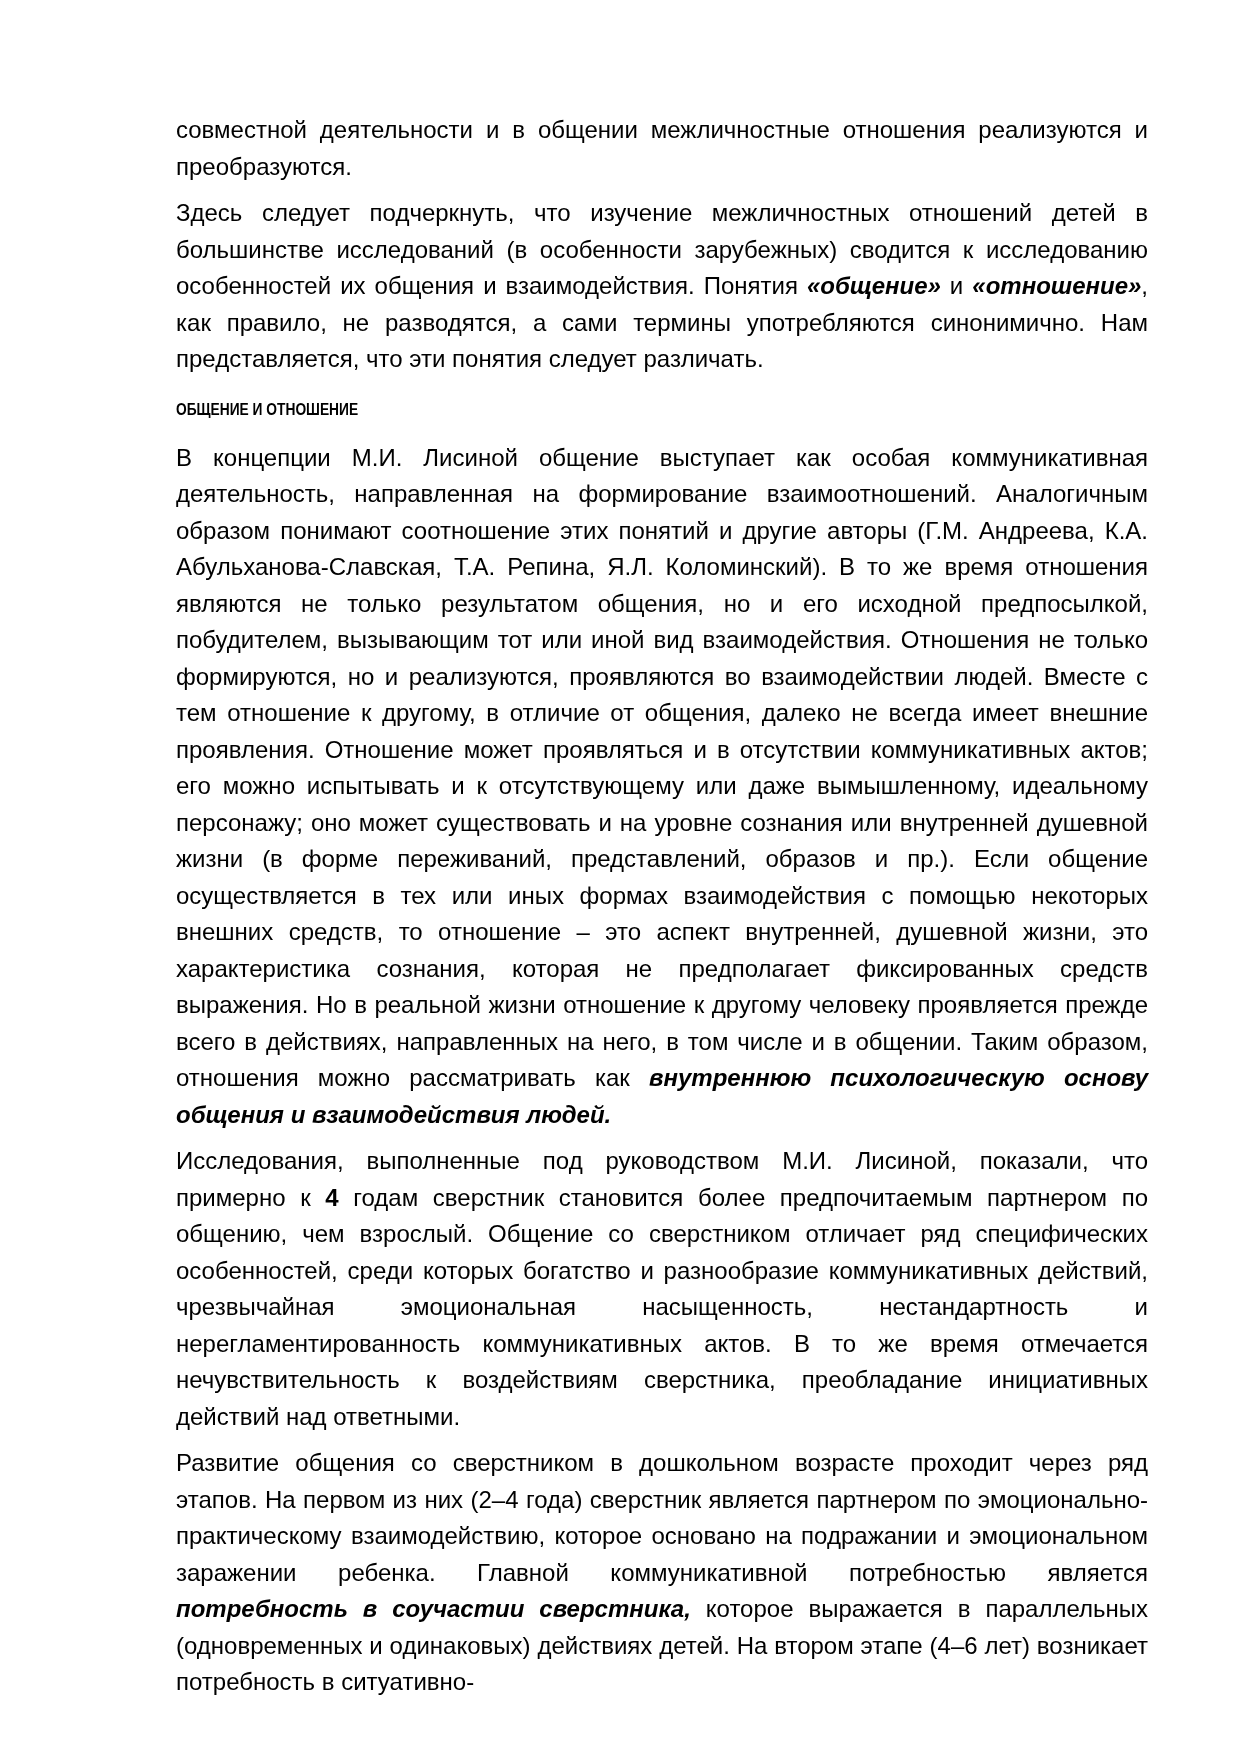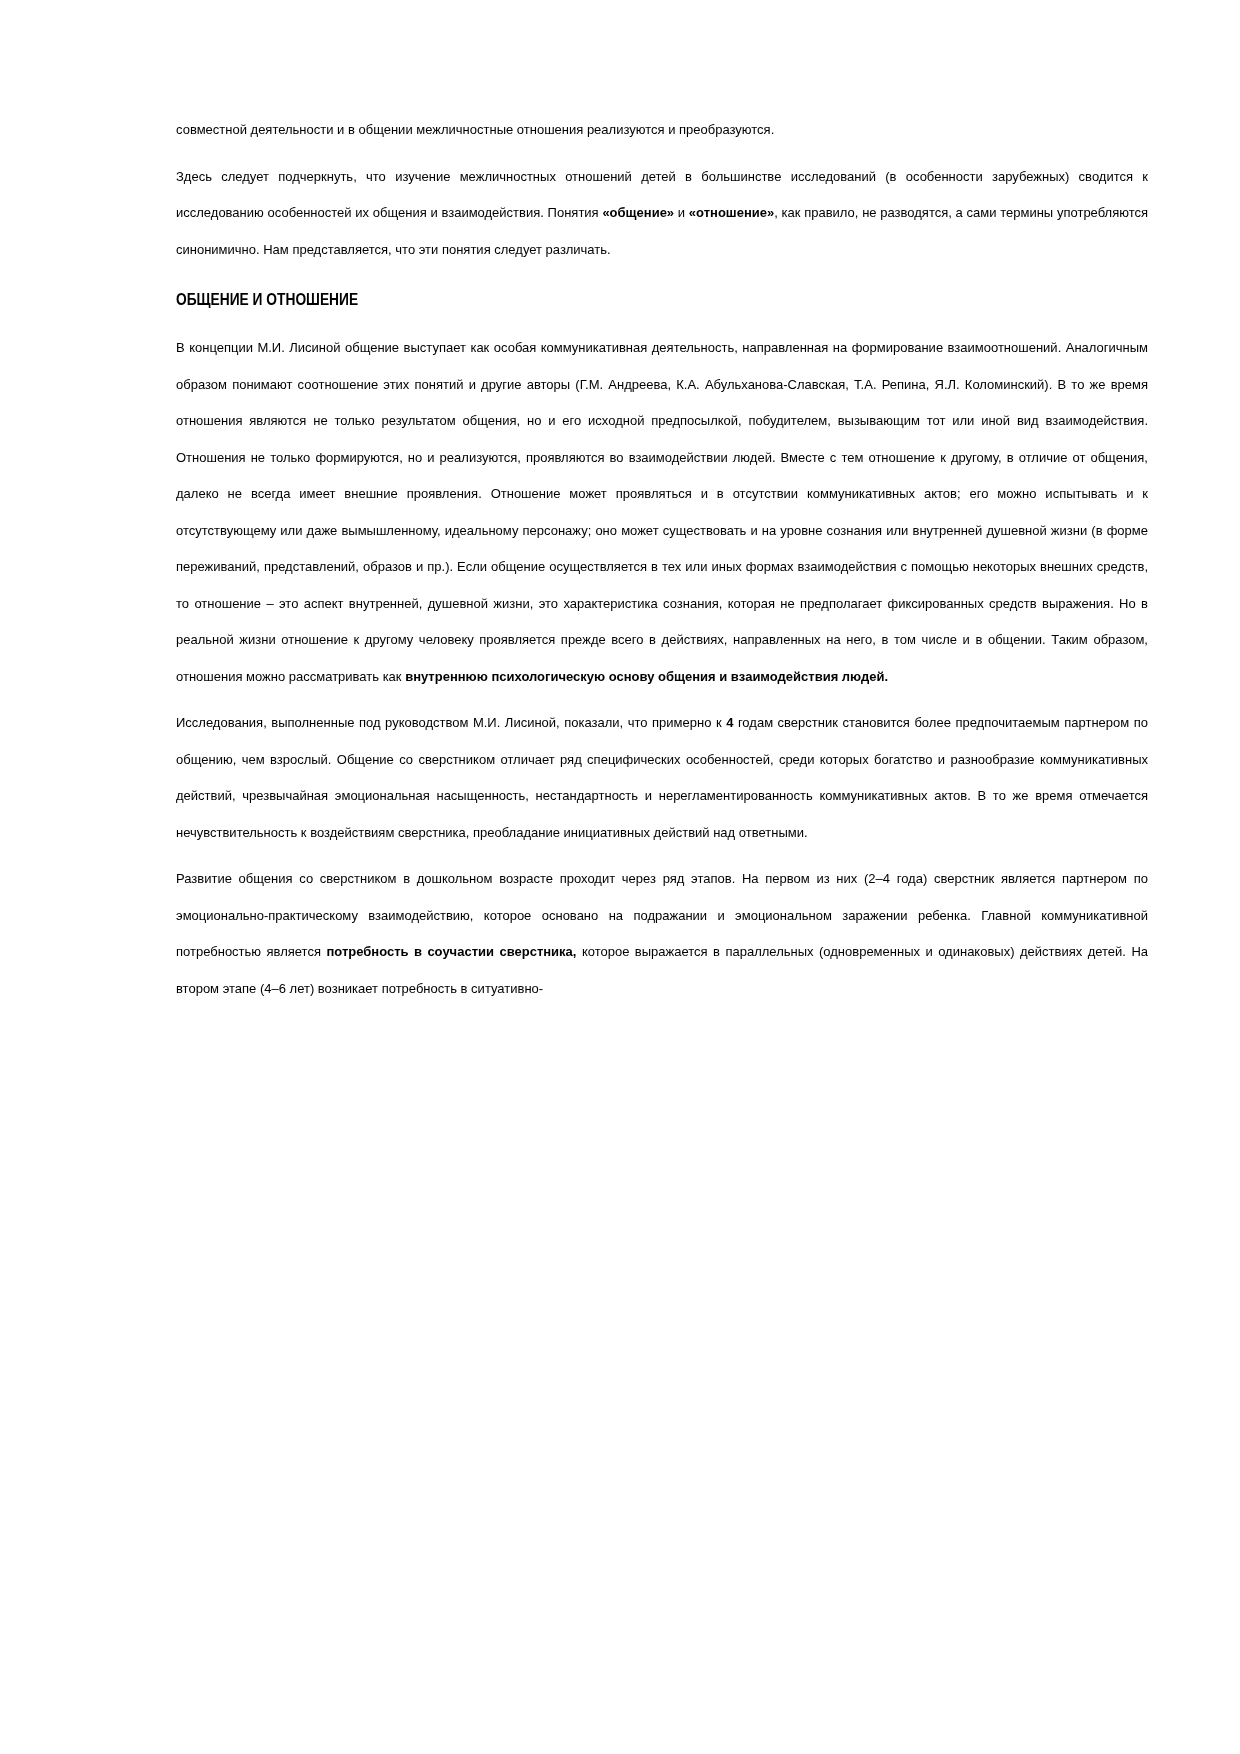--- a/index.html
+++ b/index.html
@@ -16,37 +16,38 @@
     color: #000000;
   }
   .page {
     position: absolute;
     left: 176px;
     top: 112px;
     width: 972px;
   }
   .para {
     margin: 0 0 10px 0;
-    font-size: 13px;
+    font-size: 24px;
     line-height: 36.5px;
     text-align: justify;
     text-justify: inter-word;
     hyphens: none;
   }
   .heading {
     margin: 20px 0 18px 0;
     font-size: 16px;
     line-height: 24px;
     font-weight: bold;
     transform: scaleX(0.86);
     transform-origin: left center;
     letter-spacing: 0;
   }
   .em {
     font-weight: bold;
+    font-style: italic;
   }
   .b {
     font-weight: bold;
   }
 </style>
 </head>
 <body>
 
 <div class="page">
 

